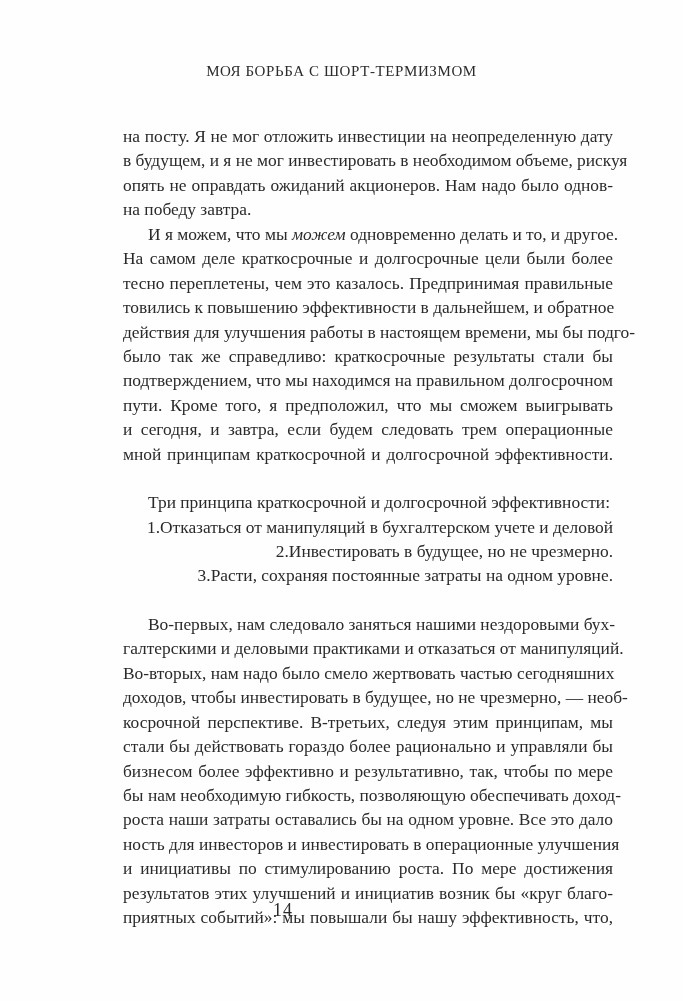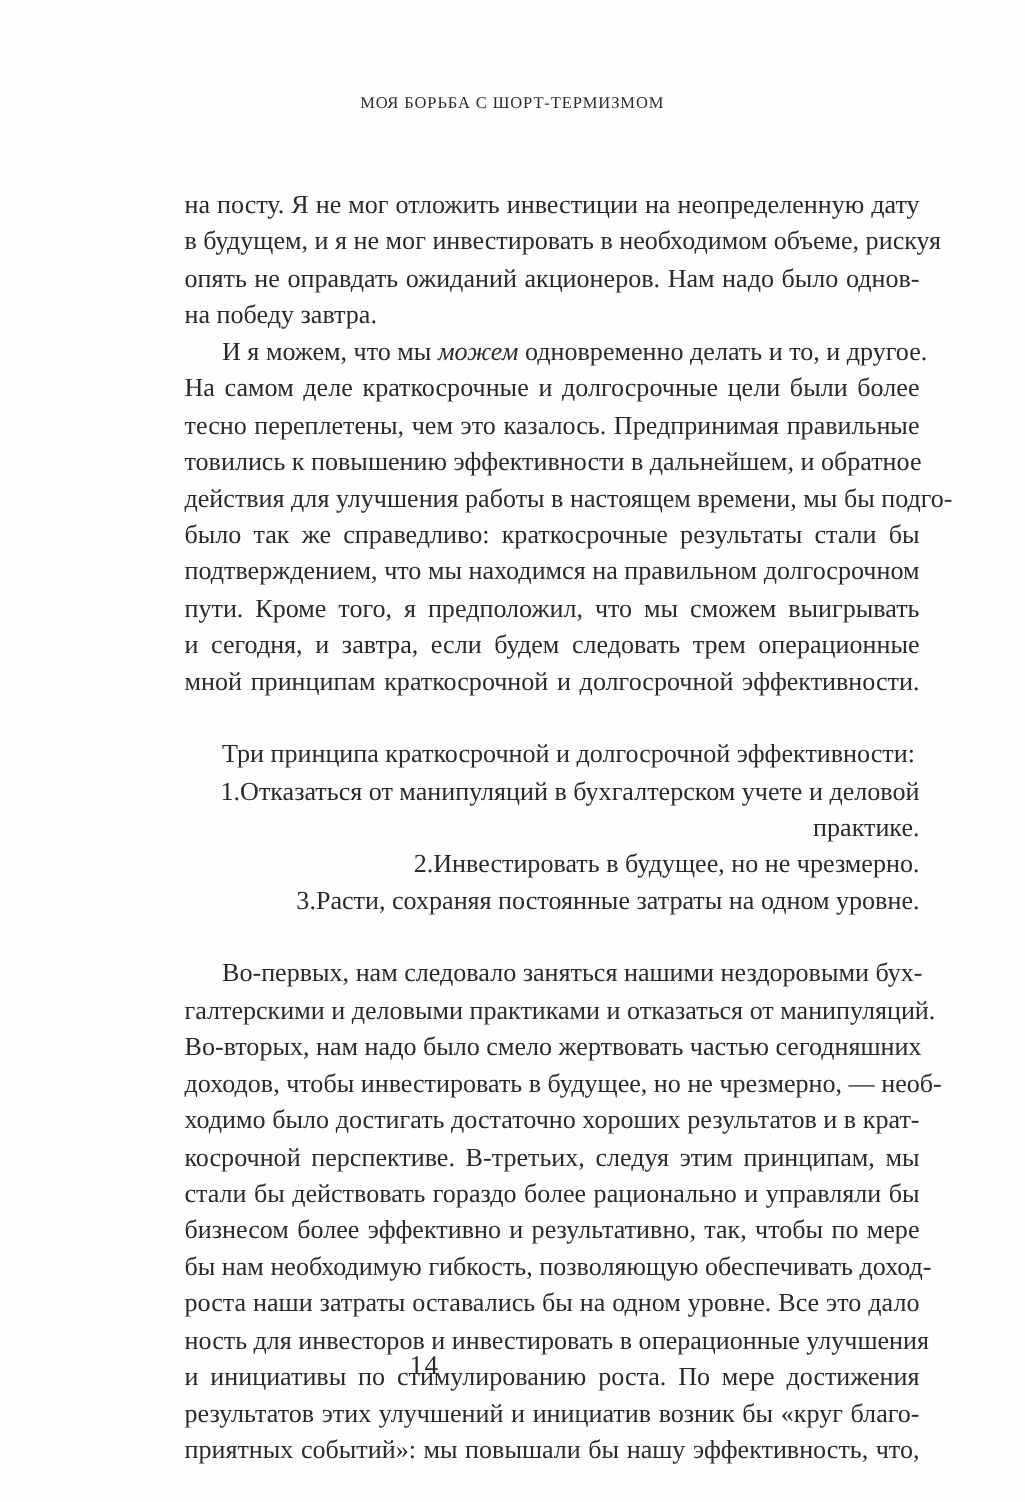--- a/index.html
+++ b/index.html
@@ -20,21 +20,21 @@
     left: 0; top: 0;
     width: 683px; height: 1001px;
     background: #fefefe;
   }
   .running-head {
     position: absolute;
     top: 63px;
     left: 0;
     width: 683px;
     text-align: center;
-    font-size: 11px;
+    font-size: 15px;
     letter-spacing: 0.6px;
     color: #2b2b2b;
   }
   .text-block {
     position: absolute;
     left: 123px;
     top: 124px;
     width: 490px;
     font-size: 17.4px;
     line-height: 24.45px;
@@ -112,38 +112,36 @@
       <span class="line">и сегодня, и завтра, если будем следовать трем операционные</span>
       <span class="line">мной принципам краткосрочной и долгосрочной эффективности.</span>
     </div>
 
     <div class="gap"></div>
 
     <div>
       <span class="list-intro">Три принципа краткосрочной и долгосрочной эффективности:</span>
       <div>
         <span class="list-line"><span class="num">1.</span><span>Отказаться от манипуляций в бухгалтерском учете и деловой</span></span>
-        <span class="list-line cont">практике.</span>
       </div>
       <div>
         <span class="list-line"><span class="num">2.</span><span>Инвестировать в будущее, но не чрезмерно.</span></span>
       </div>
       <div>
         <span class="list-line"><span class="num">3.</span><span>Расти, сохраняя постоянные затраты на одном уровне.</span></span>
       </div>
     </div>
 
     <div class="gap"></div>
 
     <div>
       <span class="line indent">Во-первых, нам следовало заняться нашими нездоровыми бух-</span>
       <span class="line">галтерскими и деловыми практиками и отказаться от манипуляций.</span>
       <span class="line">Во-вторых, нам надо было смело жертвовать частью сегодняшних</span>
       <span class="line">доходов, чтобы инвестировать в будущее, но не чрезмерно, — необ-</span>
-      <span class="line">ходимо было достигать достаточно хороших результатов и в крат-</span>
       <span class="line">косрочной перспективе. В-третьих, следуя этим принципам, мы</span>
       <span class="line">стали бы действовать гораздо более рационально и управляли бы</span>
       <span class="line">бизнесом более эффективно и результативно, так, чтобы по мере</span>
       <span class="line">бы нам необходимую гибкость, позволяющую обеспечивать доход-</span>
       <span class="line">роста наши затраты оставались бы на одном уровне. Все это дало</span>
       <span class="line">ность для инвесторов и инвестировать в операционные улучшения</span>
       <span class="line">и инициативы по стимулированию роста. По мере достижения</span>
       <span class="line">результатов этих улучшений и инициатив возник бы «круг благо-</span>
       <span class="line">приятных событий»: мы повышали бы нашу эффективность, что,</span>
 

